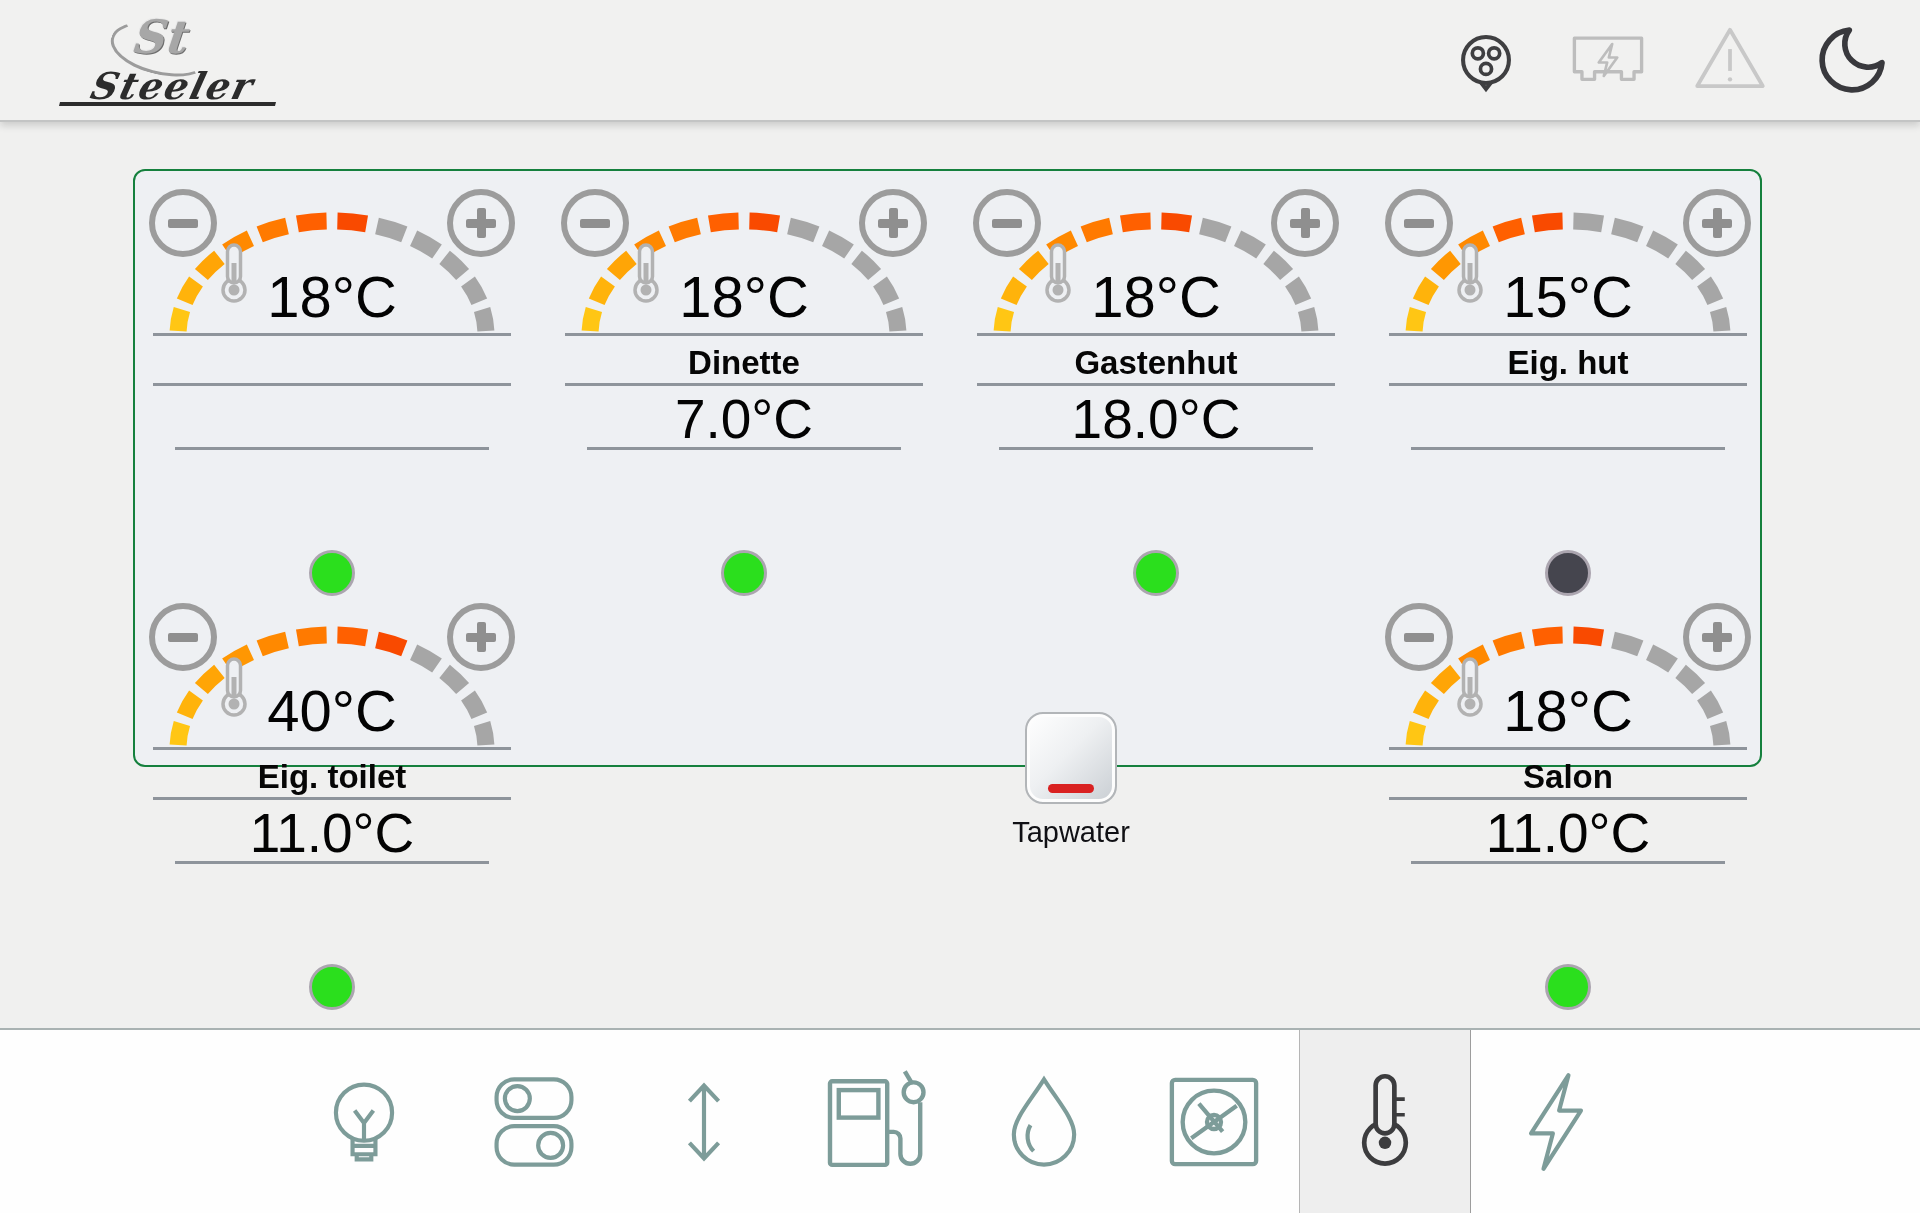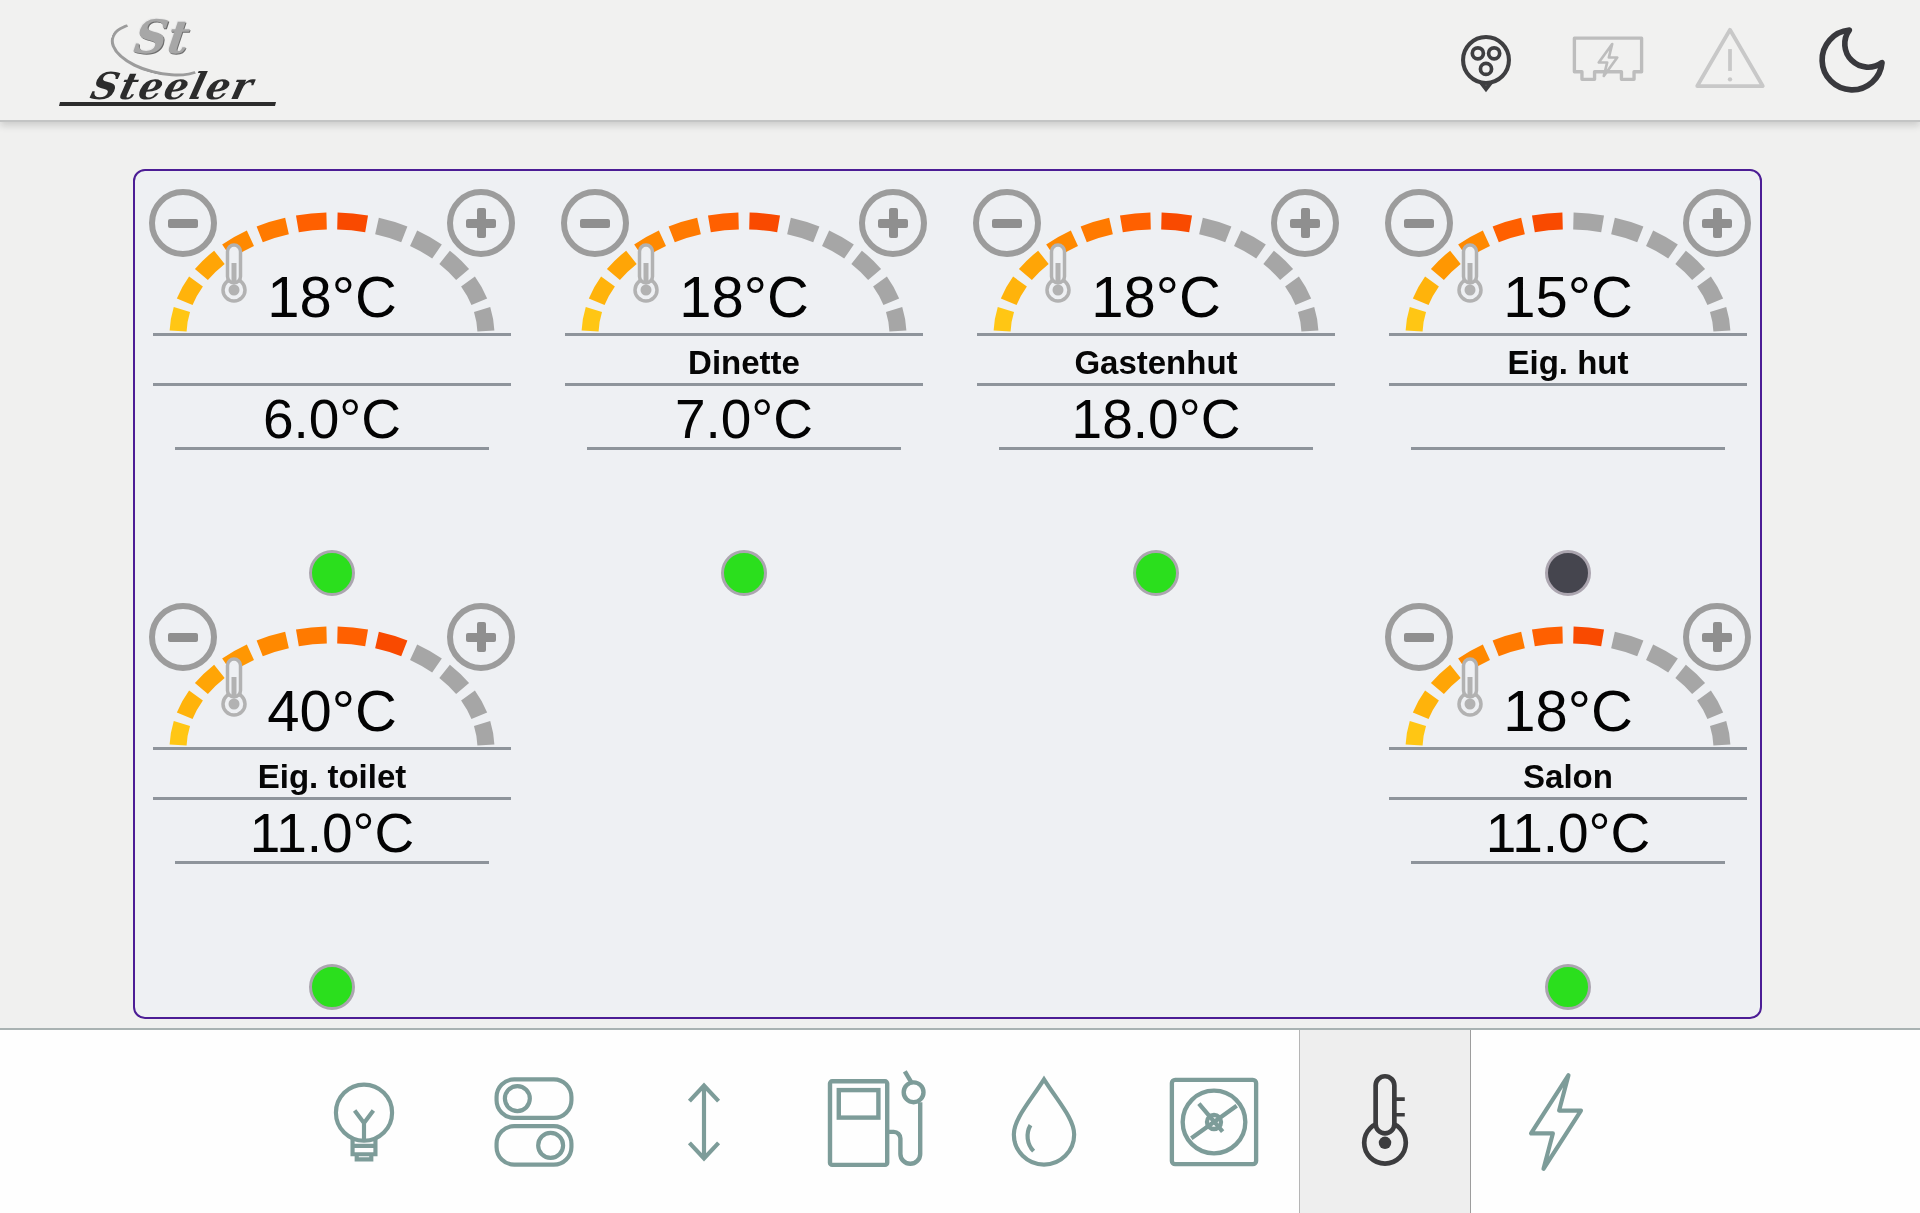--- a/index.html
+++ b/index.html
@@ -17,22 +17,22 @@
             border:3px solid #9c9c9c;border-top-color:transparent;border-right-color:transparent;
             border-radius:50%;transform:rotate(14deg);}
   .wordmark{position:absolute;left:38px;top:60px;width:210px;text-align:center;
             font-family:"DejaVu Serif",serif;font-style:italic;font-weight:bold;font-size:37px;
             letter-spacing:2px;color:#2c2c2c;transform:skewX(-14deg);}
   .wordmark::after{content:"";position:absolute;left:-4px;bottom:2px;width:216px;height:4px;background:#2c2c2c;}
   .status-icons{position:absolute;right:26px;top:0;height:120px;display:flex;align-items:center;gap:38px;}
   .status-icons .sicon{width:84px;height:84px;display:flex;align-items:center;justify-content:center;}
 
   
-  .panel{position:absolute;left:133px;top:169px;width:1629px;height:850px;
-         background:#eef0f3;border:2px solid #4c1d95;border-radius:12px;box-sizing:border-box;}
+  .panel{position:absolute;left:133px;top:169px;width:1629px;height:598px;
+         background:#eef0f3;border:2px solid #15803d;border-radius:12px;box-sizing:border-box;}
 
   .card{position:absolute;width:414px;height:430px;}
   .round-btn{position:absolute;width:68px;height:68px;border:6px solid #9c9c9c;border-radius:50%;
              box-sizing:border-box;background:transparent;cursor:pointer;}
   .round-btn .hbar{position:absolute;left:50%;top:50%;width:30px;height:9px;margin:-4.5px 0 0 -15px;
              background:#8f8f8f;border-radius:2px;}
   .round-btn .vbar{position:absolute;left:50%;top:50%;width:9px;height:30px;margin:-15px 0 0 -4.5px;
              background:#8f8f8f;border-radius:2px;}
   .btn-minus{left:24px;top:18px;}
   .btn-plus{left:322px;top:18px;}
@@ -141,21 +141,20 @@
           </svg>
     <svg class="therm-mini" width="42" height="66" viewBox="0 0 42 66" fill="none" stroke="#b2b2b2" stroke-width="3.5">
       <circle cx="21" cy="49" r="11"></circle>
       <rect x="14.5" y="4" width="13" height="38" rx="6.5" fill="#eef0f3"></rect>
       <line x1="21" y1="22" x2="21" y2="42" stroke-width="5"></line>
       <circle cx="21" cy="49" r="5.5" fill="#b2b2b2" stroke="none"></circle>
     </svg>
     <div class="set-temp">18°C</div>
     <div class="hline l1"></div>
     <div class="hline l2"></div>
-    <div class="actual-temp">6.0°C</div>
     <div class="hline l3"></div>
     <div class="dot on" style="background: rgb(43, 223, 29);"></div>
   </div>
         <div class="card" style="left: 402px; top: 0px;">
     <div class="round-btn btn-minus">
             <span class="hbar"></span>
           </div>
     <div class="round-btn btn-plus">
             <span class="hbar"></span>
             <span class="vbar"></span>
@@ -326,20 +325,26 @@
     <div class="set-temp">18°C</div>
     <div class="hline l1"></div>
     <div class="zone-label">Salon</div>
     <div class="hline l2"></div>
     <div class="actual-temp">11.0°C</div>
     <div class="hline l3"></div>
     <div class="dot on" style="background: rgb(43, 223, 29);"></div>
   </div>
       </div>
 
+    <div class="switch-group sw-tapwater">
+      <div class="sw-btn off" id="swbtn-1">
+          <span class="ind" style="background: rgb(217, 33, 33);"></span>
+        </div>
+      <div class="sw-label">Tapwater</div>
+    </div>
   </div>
 
   <div class="nav">
     <div class="nav-item">
       <svg width="104" height="104" viewBox="-50 -50 100 100" fill="none" stroke="currentColor" stroke-width="4">
         <circle cx="0" cy="-9" r="27"></circle>
         <path d="M0 19 L0 1 M0 1 L-9 -11 M0 1 L9 -11"></path>
         <path d="M-11 15 L-11 31 L11 31 L11 15 M-11 23 L11 23"></path>
         <path d="M-7 31 L-7 36 L7 36 L7 31"></path>
       </svg>

